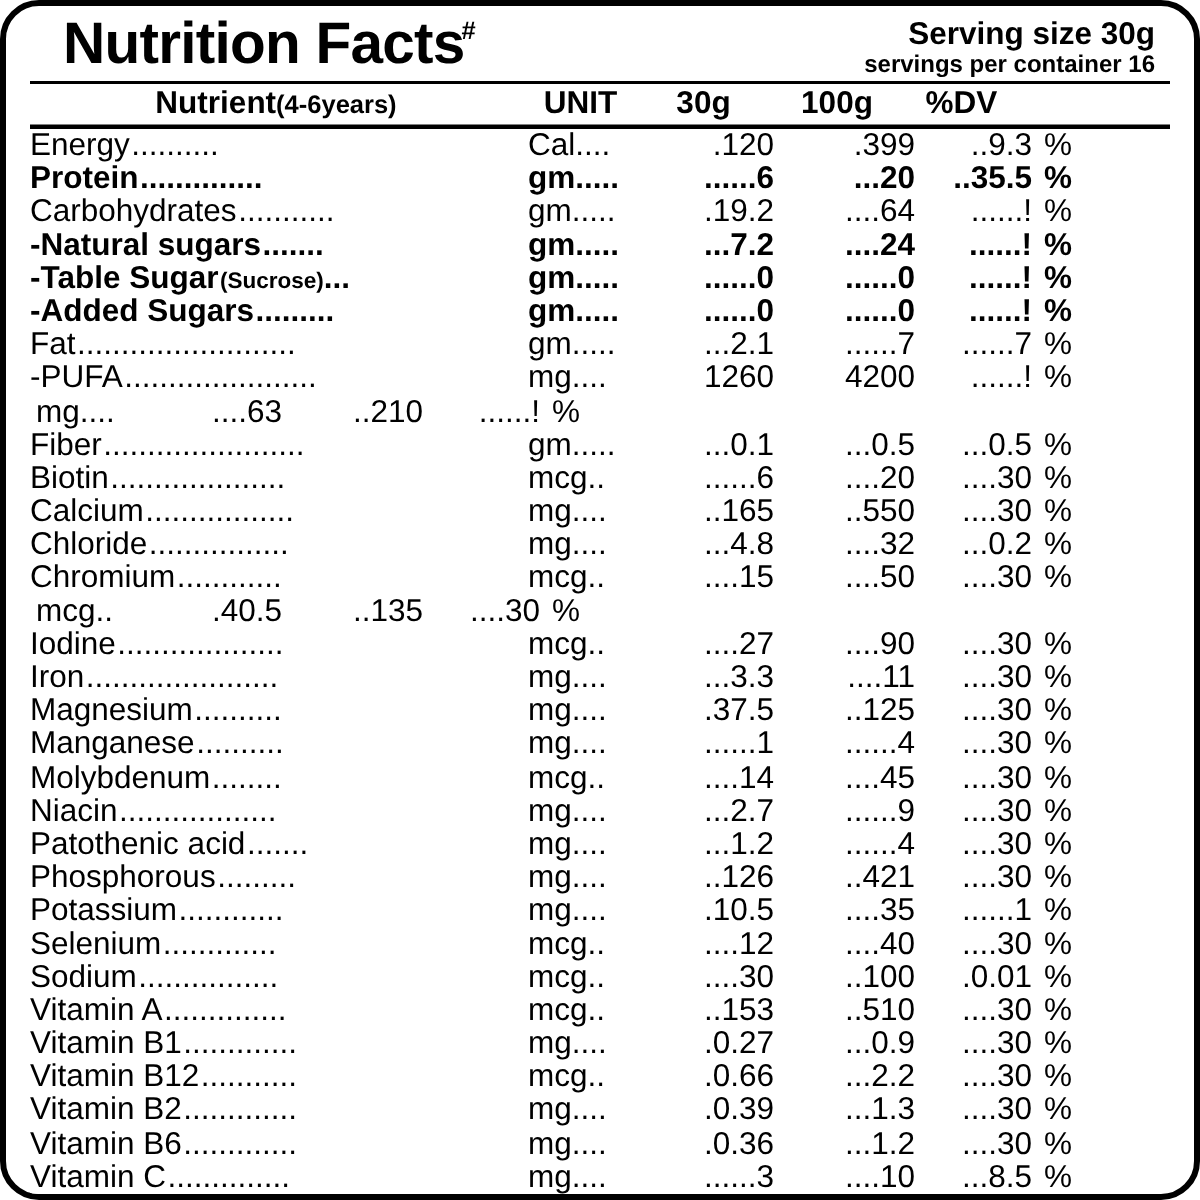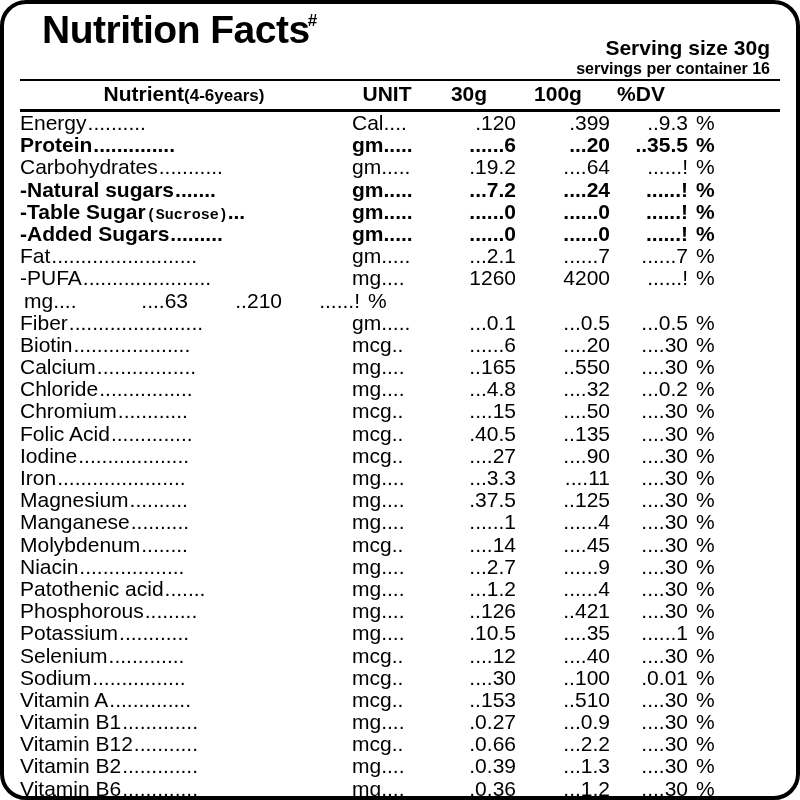--- a/index.html
+++ b/index.html
@@ -51,21 +51,20 @@
     font-size: 17px;
     font-weight: bold;
     line-height: 17px;
     margin-top: 2px;
     margin-left: -2px;
   }
   .serv-block {
     text-align: right;
     line-height: 18px;
     padding-top: 2px;
-    margin-top: 25px;
   }
   .serv-size {
     font-weight: bold;
     font-size: 21px;
     line-height: 22px;
     white-space: nowrap;
   }
   .serv-per {
     font-weight: bold;
     font-size: 16px;
@@ -142,21 +141,20 @@
     padding-right: 2px;
   }
   .c-pct {
     flex: 1 1 auto;
     text-align: left;
     padding-left: 6px;
   }
   .row .sub {
     font-size: 15px;
     font-weight: bold;
-    font-family: Liberation Mono, monospace;
   }
 </style>
 </head>
 <body>
 
 <div class="panel">
   <div class="inner">
 
     <div class="header">
       <div style="display:flex; align-items:flex-start;">
@@ -288,21 +286,20 @@
         </div>
         <div class="row">
           <div class="c-name"><span class="nm">Chromium</span><span class="dots">............</span></div>
           <div class="c-unit">mcg..</div>
           <div class="c-30">....15</div>
           <div class="c-100">....50</div>
           <div class="c-dv">....30</div>
           <div class="c-pct">%</div>
         </div>
         <div class="row">
-          <div class="c-name"><span class="nm">Folic Acid</span><span class="dots">..............</span></div>
           <div class="c-unit">mcg..</div>
           <div class="c-30">.40.5</div>
           <div class="c-100">..135</div>
           <div class="c-dv">....30</div>
           <div class="c-pct">%</div>
         </div>
         <div class="row">
           <div class="c-name"><span class="nm">Iodine</span><span class="dots">...................</span></div>
           <div class="c-unit">mcg..</div>
           <div class="c-30">....27</div>

